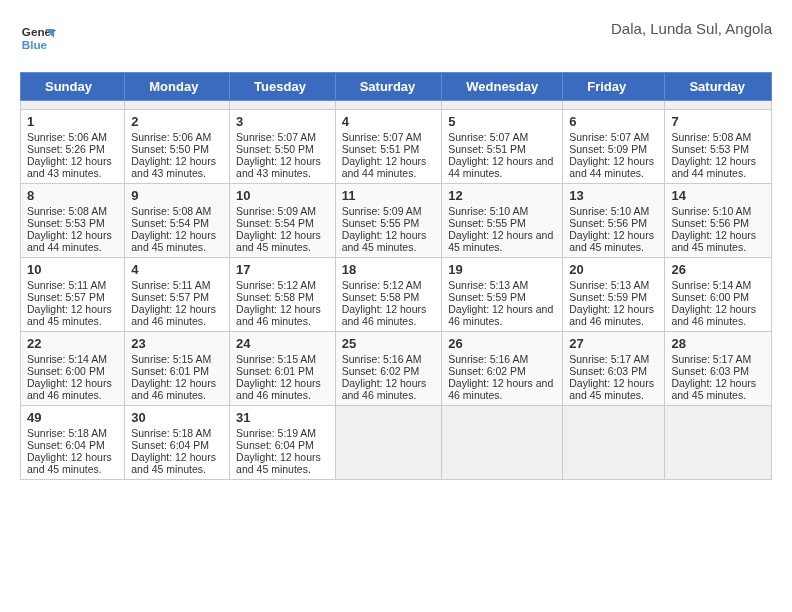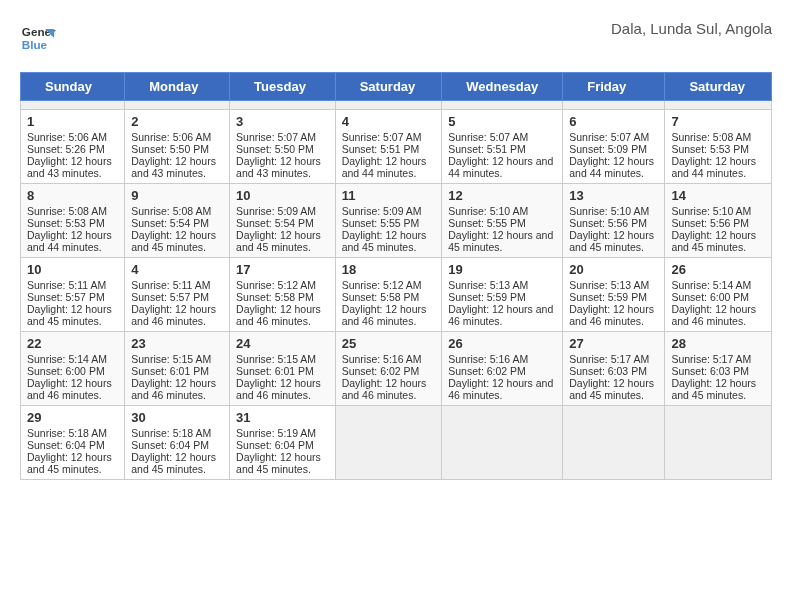--- a/index.html
+++ b/index.html
@@ -228,21 +228,21 @@
         <td><span class="day-number">27</span>
 <span>Sunrise: 5:17 AM</span><br>
 <span>Sunset: 6:03 PM</span><br>
 <span>Daylight: 12 hours and 45 minutes.</span></td>
         <td><span class="day-number">28</span>
 <span>Sunrise: 5:17 AM</span><br>
 <span>Sunset: 6:03 PM</span><br>
 <span>Daylight: 12 hours and 45 minutes.</span></td>
       </tr>
       <tr>
-        <td><span class="day-number">29</span>
+        <td><span class="day-number">49</span>
 <span>Sunrise: 5:18 AM</span><br>
 <span>Sunset: 6:04 PM</span><br>
 <span>Daylight: 12 hours and 45 minutes.</span></td>
         <td><span class="day-number">30</span>
 <span>Sunrise: 5:18 AM</span><br>
 <span>Sunset: 6:04 PM</span><br>
 <span>Daylight: 12 hours and 45 minutes.</span></td>
         <td><span class="day-number">31</span>
 <span>Sunrise: 5:19 AM</span><br>
 <span>Sunset: 6:04 PM</span><br>

